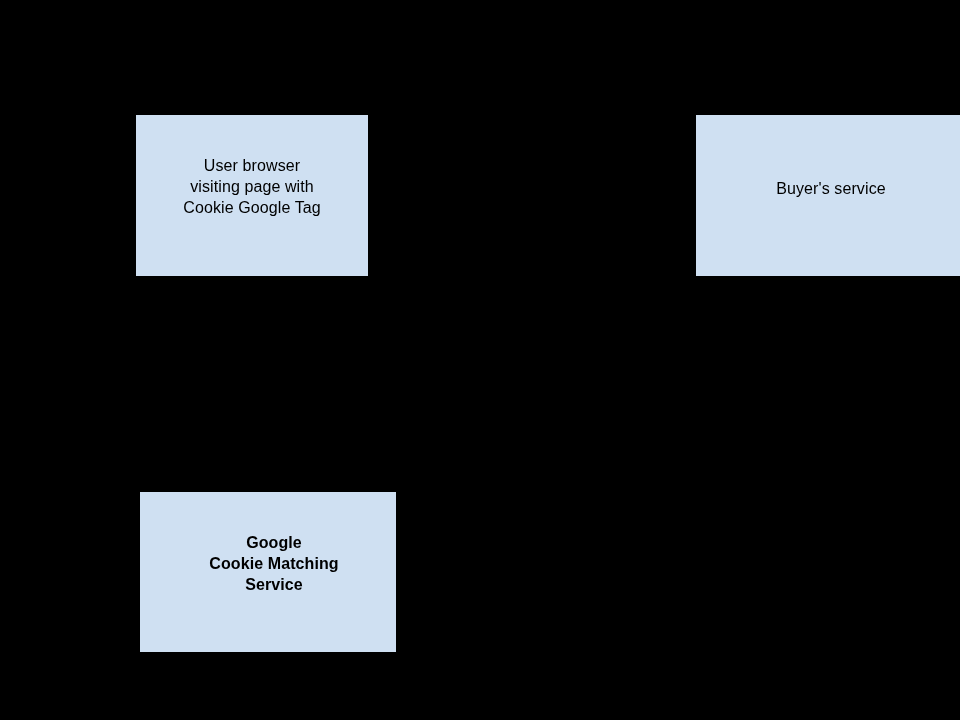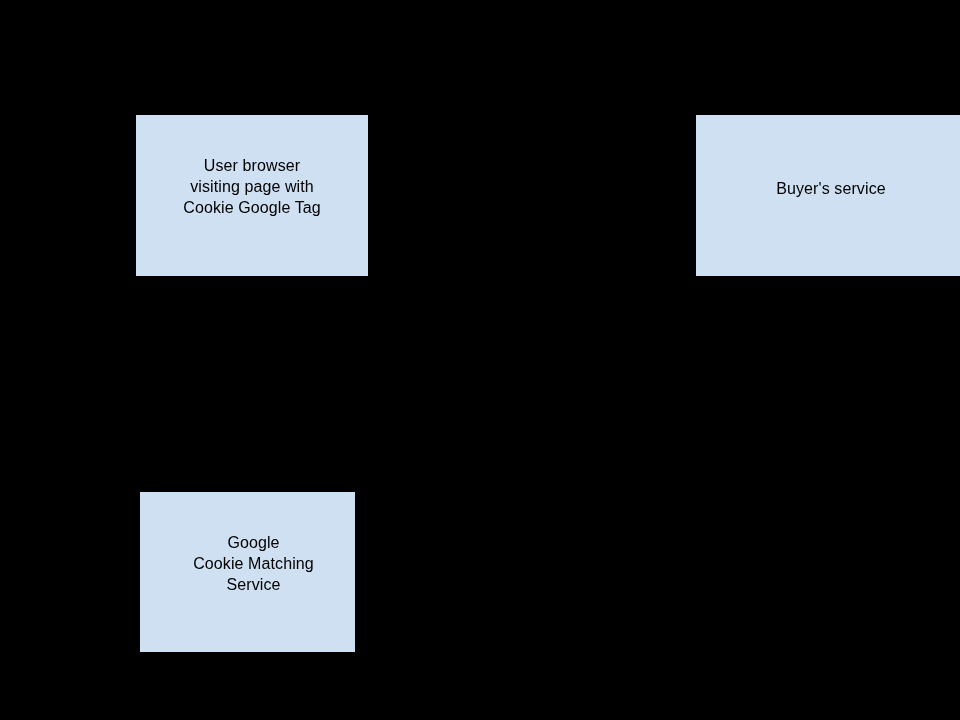--- a/index.html
+++ b/index.html
@@ -57,22 +57,23 @@
     width: 270px;
     height: 161px;
   }
   #node-buyers-service .node-label {
     transform: translateY(-7px);
   }
 
   #node-google-cookie-matching {
     left: 140px;
     top: 492px;
-    width: 215px;
+    width: 256px;
     height: 160px;
+    font-weight: bold;
   }
   #node-google-cookie-matching .node-label {
     
     transform: translate(6px, -9px);
   }
 
   
   #edge-layer {
     position: absolute;
     left: 0;

